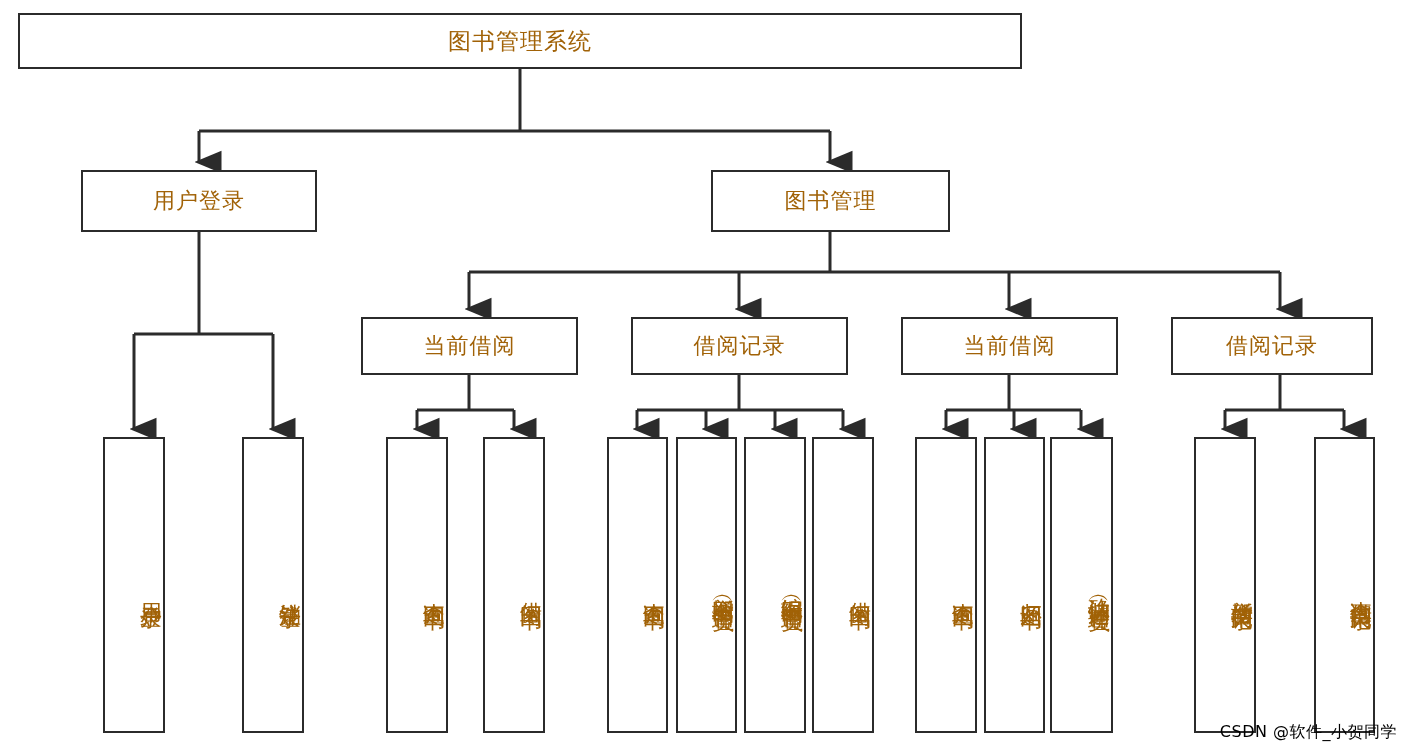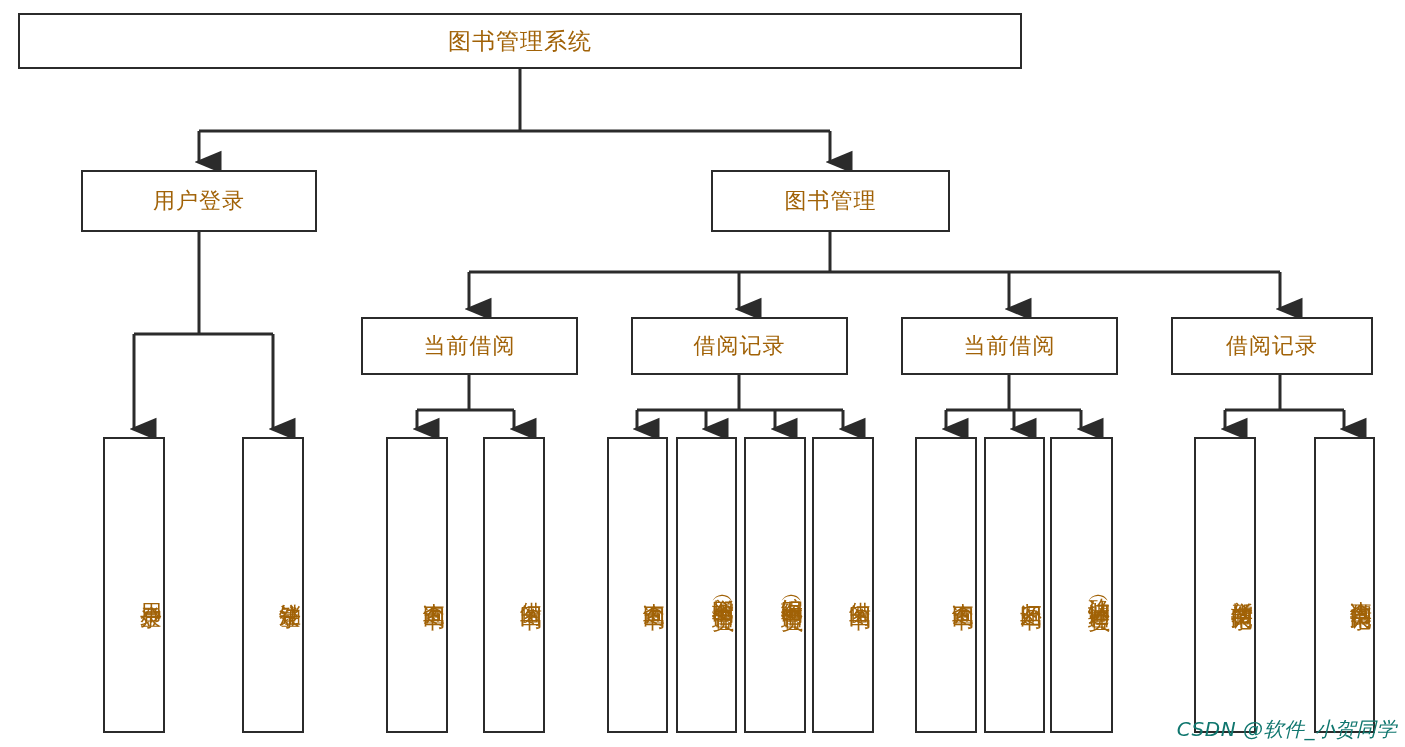--- a/index.html
+++ b/index.html
@@ -53,26 +53,25 @@
     text-orientation: upright;
     white-space: nowrap;
   }
   #root-node {
     font-size: 23px;
   }
   #watermark {
     position: absolute;
     right: 8px;
     bottom: 4px;
-    font-size: 20px;
-    color: #0f766e;
+    font-size: 16px;
+    color: #000000;
     letter-spacing: 0.5px;
     white-space: nowrap;
     pointer-events: none;
-    font-style: italic;
   }
 </style>
 </head>
 <body>
 
 <div id="canvas">
 
   <svg id="edges" viewBox="0 0 1405 747" xmlns="http://www.w3.org/2000/svg">
     <defs>
       <marker id="arrow" viewBox="0 0 12 12" refX="6" refY="10" markerWidth="9" markerHeight="9" orient="auto-start-reverse">

